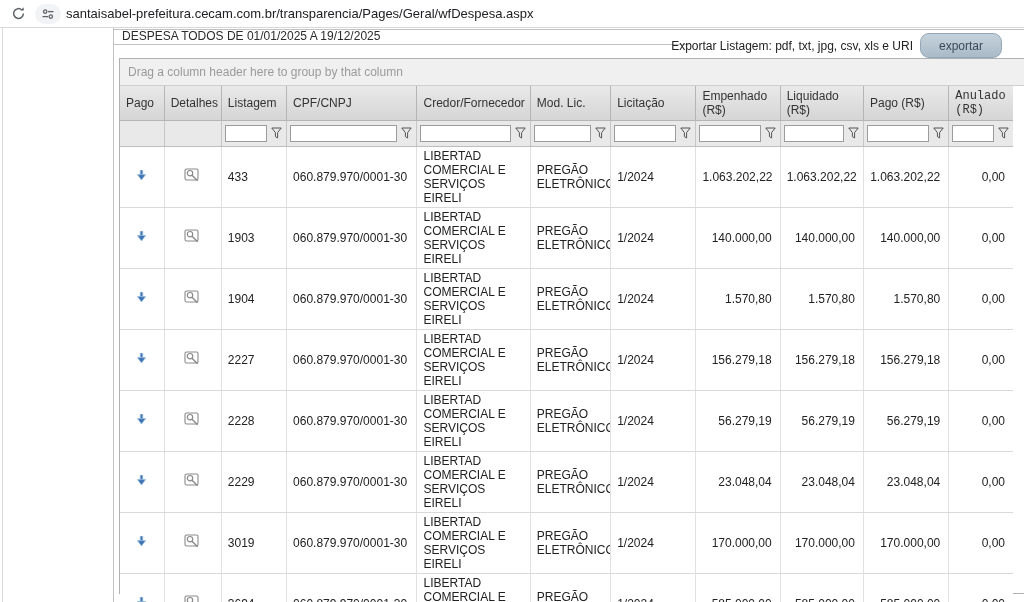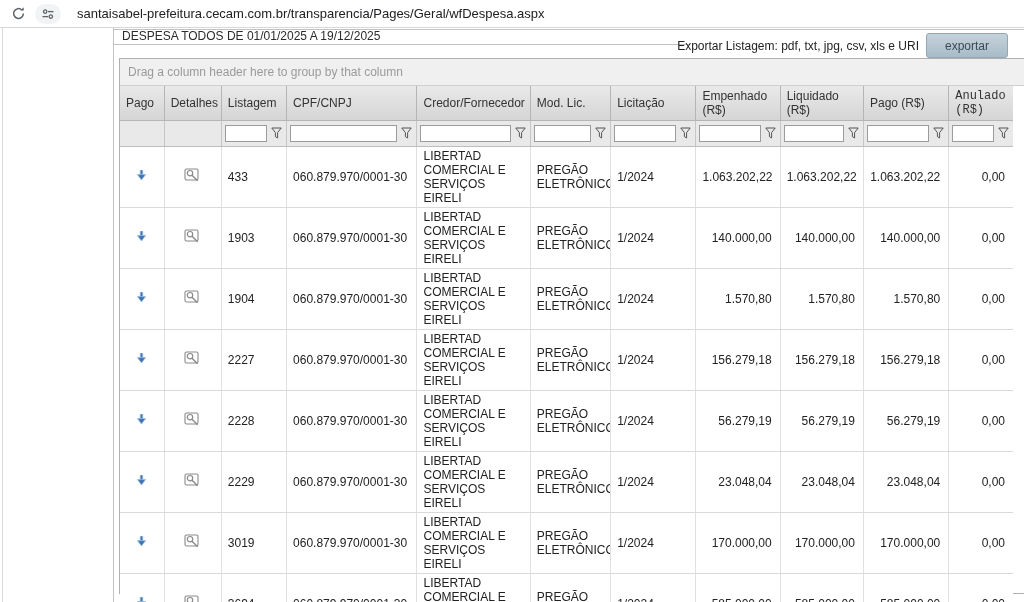--- a/index.html
+++ b/index.html
@@ -7,33 +7,33 @@
               font-family:"Liberation Sans", sans-serif; }
 
   
   #browser-bar { position:absolute; left:0; top:0; width:1024px; height:28px;
                  background:#fff; border-bottom:1px solid #d8d8d8;
                  display:flex; align-items:center; }
   #reload-btn { margin-left:9px; width:18px; height:18px; display:flex;
                 align-items:center; justify-content:center; cursor:pointer; }
   #site-pill { margin-left:8px; width:26px; height:20px; border-radius:10px;
                background:#f1f3f4; display:flex; align-items:center; justify-content:center; }
-  #url-text { margin-left:16px; font-size:13px; color:#202124; white-space:nowrap; }
+  #url-text { margin-left:5px; font-size:13px; color:#202124; white-space:nowrap; }
 
   
   #page { position:absolute; left:0; top:28px; width:1024px; height:574px; background:#fff; }
   #left-line   { position:absolute; left:2px; top:0; width:1px; height:574px; background:#d9d9d9; }
   #panel-left  { position:absolute; left:113px; top:0; width:1px; height:574px; background:#c2c2c2; }
   #panel-top   { position:absolute; left:113px; top:1px; width:911px; height:1px; background:#c2c2c2; }
   #page-title  { position:absolute; left:122px; top:1px; font-size:12px; font-weight:400;
                  color:#2b2b2b; line-height:14px; }
   #title-underline { position:absolute; left:113px; top:16px; width:576px; height:1px; background:#c2c2c2; }
-  #export-line { position:absolute; right:16px; top:5px; display:flex; align-items:center; gap:7px; }
+  #export-line { position:absolute; right:22px; top:5px; display:flex; align-items:center; gap:7px; }
   #export-label { font-size:12px; color:#222; }
-  #export-btn { width:82px; height:25px; border:1px solid #93a7b6; border-radius:3px;
+  #export-btn { width:82px; height:25px; border:1px solid #93a7b6; border-radius:9px;
                 background:linear-gradient(#c6d2db,#a9bbc8); color:#3a4a57; font-size:12px;
                 display:flex; align-items:center; justify-content:center; cursor:pointer; }
 
   
   #grid-box { position:absolute; left:119px; top:30px; width:1019px; height:536px;
               border:1px solid #b0b0b0; background:#fff; display:flex; flex-direction:column; }
   #group-panel { height:27px; background:#f0f0f0; border-bottom:1px solid #cfcfcf;
                  color:#9a9a9a; font-size:12px; line-height:26px; padding-left:8px; }
 
   table { border-collapse:collapse; table-layout:fixed; width:893px; }

